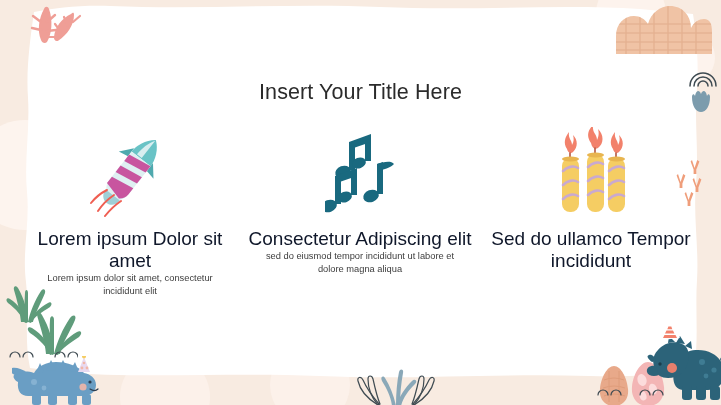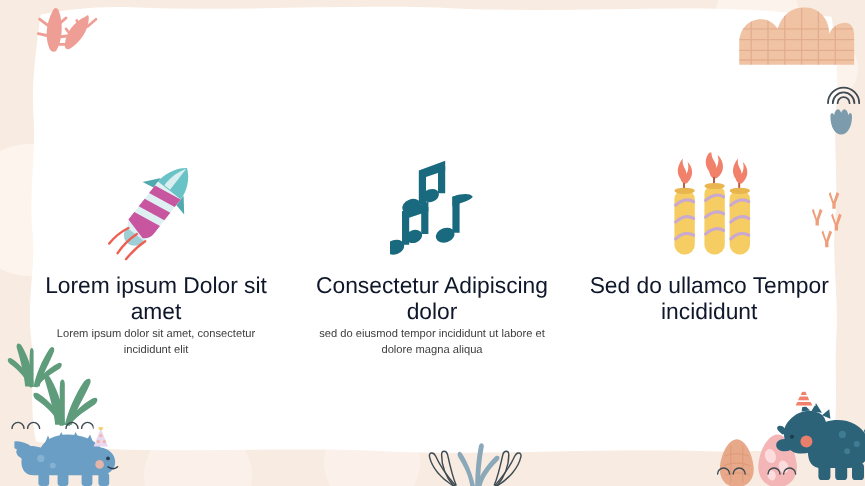--- a/index.html
+++ b/index.html
@@ -313,20 +313,21 @@
         <path d="M24.5 9 L35.5 9 L37 12 L23 12 Z"></path>
         <path d="M26.5 4.5 L33 4.5 L34.4 7.5 L25 7.5 Z"></path>
         <path d="M28.4 0.5 L31.3 0.5 L32.3 3.2 L27.3 3.2 Z"></path>
       </g>
       <circle cx="30" cy="-3" r="2.6" fill="#f5cd63"></circle>
     </g>
   </svg>
 
   <div id="content">
 
+    <div id="title">Insert Your Title Here</div>
 
     <div class="col c1">
       <div class="col-icon">
         <svg width="84" height="88" viewBox="0 0 84 88">
           <g transform="rotate(38 42 44)">
 
             <path d="M42 2 C34 8, 30 18, 30 26 L54 26 C54 18, 50 8, 42 2 Z" fill="#69c3c6"></path>
             <path d="M42 3 C38 9, 36 17, 36 25 L42 25 Z" fill="#d8eef0"></path>
             <path d="M30 22 L20 34 L30 32 Z" fill="#4fa9ae"></path>
             <path d="M54 22 L64 34 L54 32 Z" fill="#4fa9ae"></path>
@@ -367,21 +368,21 @@
             <ellipse cx="4" cy="76" rx="8" ry="6" transform="rotate(-20 4 76)"></ellipse>
             <path d="M26 44.5 L32 42.5 L32 65 L26 65 Z"></path>
             <ellipse cx="20" cy="67" rx="7" ry="5.3" transform="rotate(-20 20 67)"></ellipse>
 
             <path d="M52 34 L58 32 L58 64 L52 64 Z"></path>
             <path d="M52 34 C58 32, 66 30, 69 34 C66 38, 58 39, 52 42 Z"></path>
             <ellipse cx="46" cy="66" rx="8" ry="6" transform="rotate(-20 46 66)"></ellipse>
           </g>
         </svg>
       </div>
-      <div class="col-heading">Consectetur Adipiscing dolor</div>
+      <div class="col-heading">Consectetur Adipiscing elit</div>
       <div class="col-body">sed do eiusmod tempor incididunt ut labore et dolore magna aliqua</div>
     </div>
 
     <div class="col c3">
       <div class="col-icon">
         <svg width="80" height="92" viewBox="0 0 80 92">
 
           <g fill="#f2816b">
             <path d="M16 22 C12 16, 14 10, 18 5 C17 12, 21 13, 21 18 C23 15, 23 11, 22 8
                      C27 13, 27 20, 22 25 C20 27, 17 26, 16 22 Z"></path>

